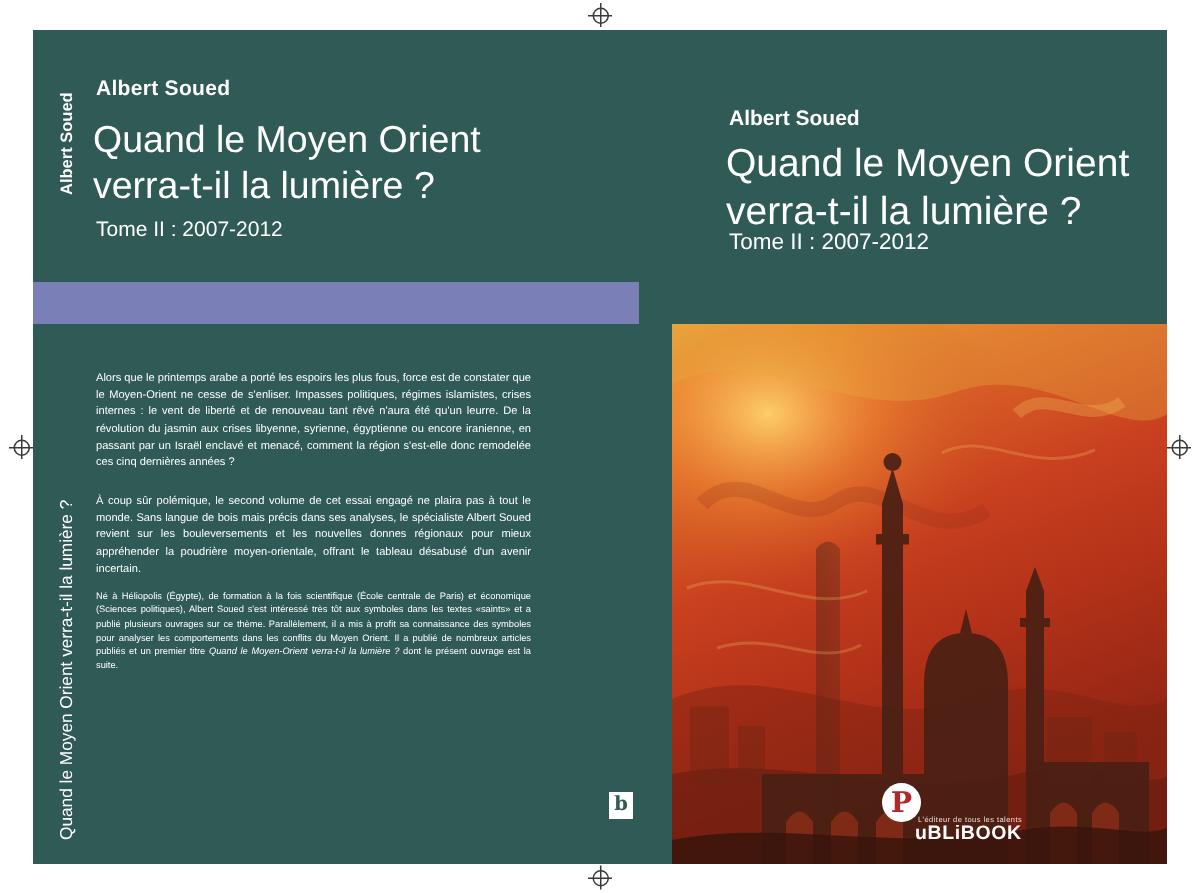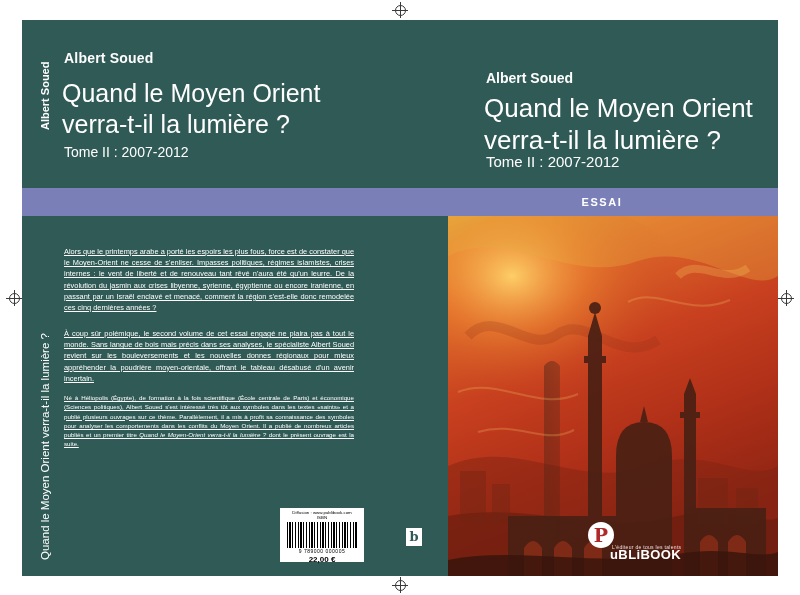--- a/index.html
+++ b/index.html
@@ -136,21 +136,20 @@
   }
 
   .blurb {
     position: absolute;
     left: 42px;
     width: 290px;
     color: #ffffff;
     font-size: 7.4px;
     line-height: 11.2px;
     text-align: justify;
-    text-decoration: underline;
   }
   #blurb-1 { top: 226px; }
   #blurb-2 { top: 308px; }
   #blurb-3 {
     top: 373px;
     font-size: 6.2px;
     line-height: 9.3px;
   }
   #blurb-3 .it { font-style: italic; }
 
@@ -316,39 +315,29 @@
       <div class="reg-circle"></div>
     </div>
 
   <div id="artwork">
 
     <div id="back-cover"></div>
     <div id="spine"></div>
     <div id="front-cover"></div>
 
     <div id="band-back"></div>
-    <div id="band-front">
-      <span class="essai">ESSAI</span>
-    </div>
 
     <div class="bc-author">Albert Soued</div>
     <div class="bc-title">Quand le Moyen Orient verra-t-il la lumière ?</div>
     <div class="bc-subtitle">Tome II : 2007-2012</div>
 
     <div class="blurb" id="blurb-1">Alors que le printemps arabe a porté les espoirs les plus fous, force est de constater que le Moyen-Orient ne cesse de s'enliser. Impasses politiques, régimes islamistes, crises internes : le vent de liberté et de renouveau tant rêvé n'aura été qu'un leurre. De la révolution du jasmin aux crises libyenne, syrienne, égyptienne ou encore iranienne, en passant par un Israël enclavé et menacé, comment la région s'est-elle donc remodelée ces cinq dernières années ?</div>
     <div class="blurb" id="blurb-2">À coup sûr polémique, le second volume de cet essai engagé ne plaira pas à tout le monde. Sans langue de bois mais précis dans ses analyses, le spécialiste Albert Soued revient sur les bouleversements et les nouvelles donnes régionaux pour mieux appréhender la poudrière moyen-orientale, offrant le tableau désabusé d'un avenir incertain.</div>
     <div class="blurb" id="blurb-3"><span>Né à Héliopolis (Égypte), de formation à la fois scientifique (École centrale de Paris) et économique (Sciences politiques), Albert Soued s'est intéressé très tôt aux symboles dans les textes «saints» et a publié plusieurs ouvrages sur ce thème. Parallèlement, il a mis à profit sa connaissance des symboles pour analyser les comportements dans les conflits du Moyen Orient. Il a publié de nombreux articles publiés et un premier titre </span><span class="it">Quand le Moyen-Orient verra-t-il la lumière ?</span><span> dont le présent ouvrage est la suite.</span></div>
 
-    <div id="barcode-block">
-      <div class="bc-line">Diffusion : www.publibook.com</div>
-      <div class="bc-isbn">ISBN</div>
-      <div id="barcode-bars"></div>
-      <div id="barcode-digits">9  789000  000005</div>
-      <div id="barcode-price">22,00 €</div>
-    </div>
 
     <div id="pub-mark">b</div>
 
     <div class="spine-text" id="spine-author">Albert Soued</div>
     <div class="spine-text" id="spine-title">Quand le Moyen Orient verra-t-il la lumière ?</div>
 
     <div class="fc-author">Albert Soued</div>
     <div class="fc-title">Quand le Moyen Orient verra-t-il la lumière ?</div>
     <div class="fc-subtitle">Tome II : 2007-2012</div>
 

